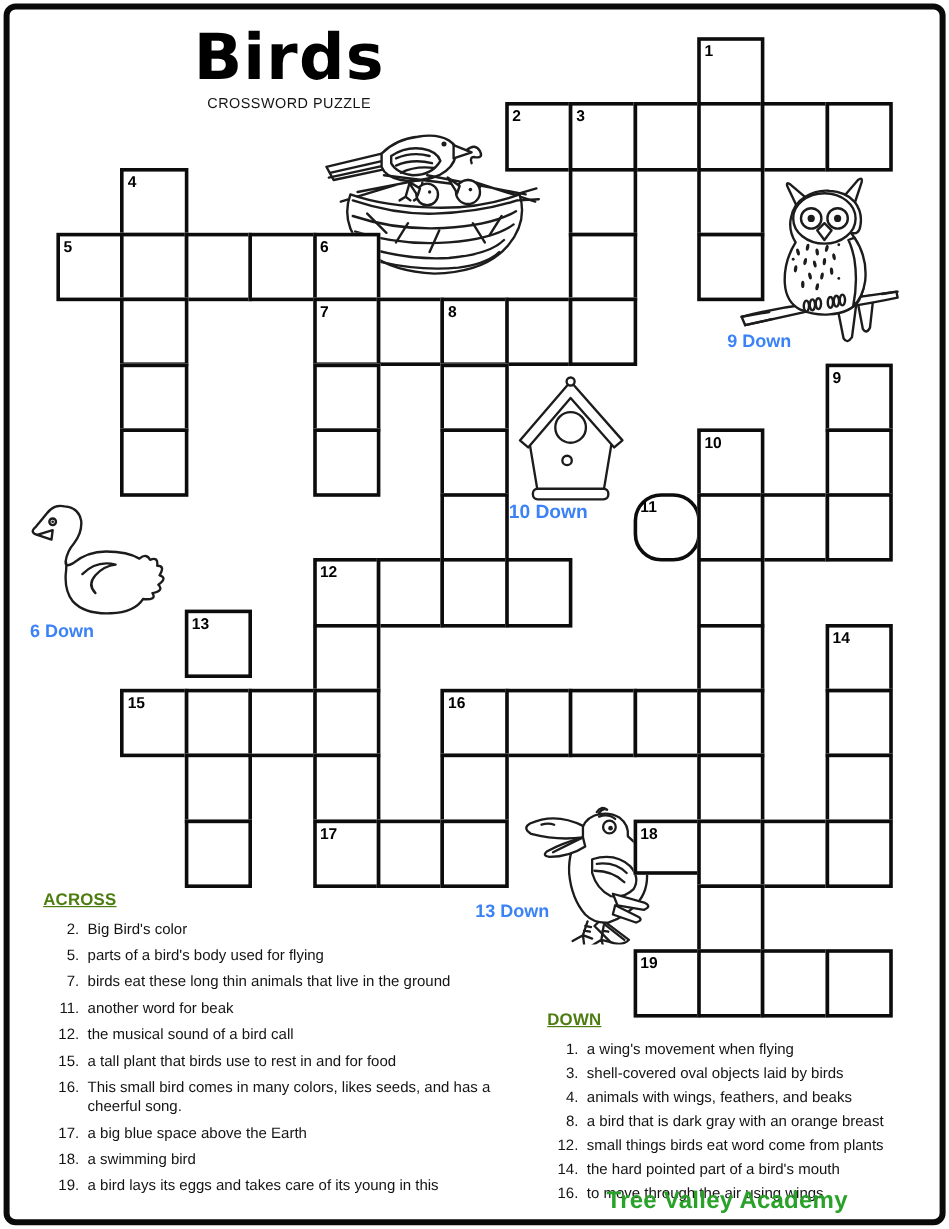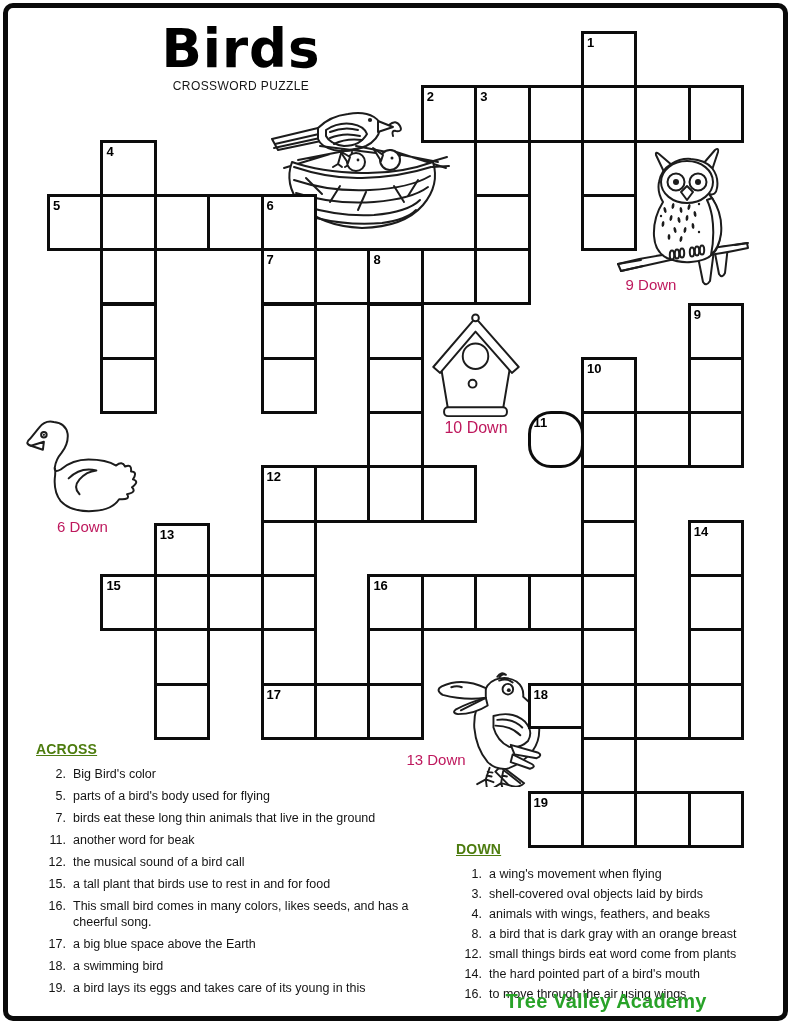--- a/index.html
+++ b/index.html
@@ -26,22 +26,22 @@
     position:absolute;background:#fff;border:3px solid #0c0c0c;box-sizing:border-box;
     z-index:2;
   }
   .cellnum{
     display:block;font-weight:bold;font-size:13px;line-height:13px;
     padding:2px 0 0 3px;color:#000;
   }
   
   .illus{position:absolute;z-index:1;}
   .pic-label{
-    position:absolute;z-index:4;font-weight:normal;color:#be185d;
-    font-size:15px;text-align:center;
+    position:absolute;z-index:4;font-weight:bold;color:#3b82f6;
+    font-size:15px;
   }
   .lbl-owl{left:606px;top:276px;width:90px;}
   .lbl-birdhouse{left:424px;top:419px;width:104px;font-size:16px;}
   .lbl-swan{left:25px;top:518px;width:115px;}
   .lbl-crow{left:396px;top:751px;width:80px;}
   
   .clue-block{position:absolute;z-index:3;}
   #across-block{left:36px;top:741px;width:422px;}
   #down-block{left:456px;top:841px;width:332px;}
   .clue-header{
@@ -136,21 +136,21 @@
     <div class="cell" style="left: 581px; top: 411.1px; width: 56.4px; height: 57.3px;"></div>
     <div class="cell" style="left: 634.4px; top: 411.1px; width: 56.4px; height: 57.3px;"></div>
     <div class="cell" style="left: 687.8px; top: 411.1px; width: 56.4px; height: 57.3px;"></div>
     <div class="cell" style="left: 260.6px; top: 465.4px; width: 56.4px; height: 57.3px;">
       <span class="cellnum">12</span>
     </div>
     <div class="cell" style="left: 314px; top: 465.4px; width: 56.4px; height: 57.3px;"></div>
     <div class="cell" style="left: 367.4px; top: 465.4px; width: 56.4px; height: 57.3px;"></div>
     <div class="cell" style="left: 420.8px; top: 465.4px; width: 56.4px; height: 57.3px;"></div>
     <div class="cell" style="left: 581px; top: 465.4px; width: 56.4px; height: 57.3px;"></div>
-    <div class="cell" style="left: 153.8px; top: 523px; width: 56.4px; height: 57.3px;">
+    <div class="cell" style="left: 153.8px; top: 508px; width: 56.4px; height: 57.3px;">
       <span class="cellnum">13</span>
     </div>
     <div class="cell" style="left: 260.6px; top: 519.7px; width: 56.4px; height: 57.3px;"></div>
     <div class="cell" style="left: 581px; top: 519.7px; width: 56.4px; height: 57.3px;"></div>
     <div class="cell" style="left: 687.8px; top: 519.7px; width: 56.4px; height: 57.3px;">
       <span class="cellnum">14</span>
     </div>
     <div class="cell" style="left: 100.4px; top: 574px; width: 56.4px; height: 57.3px;">
       <span class="cellnum">15</span>
     </div>

